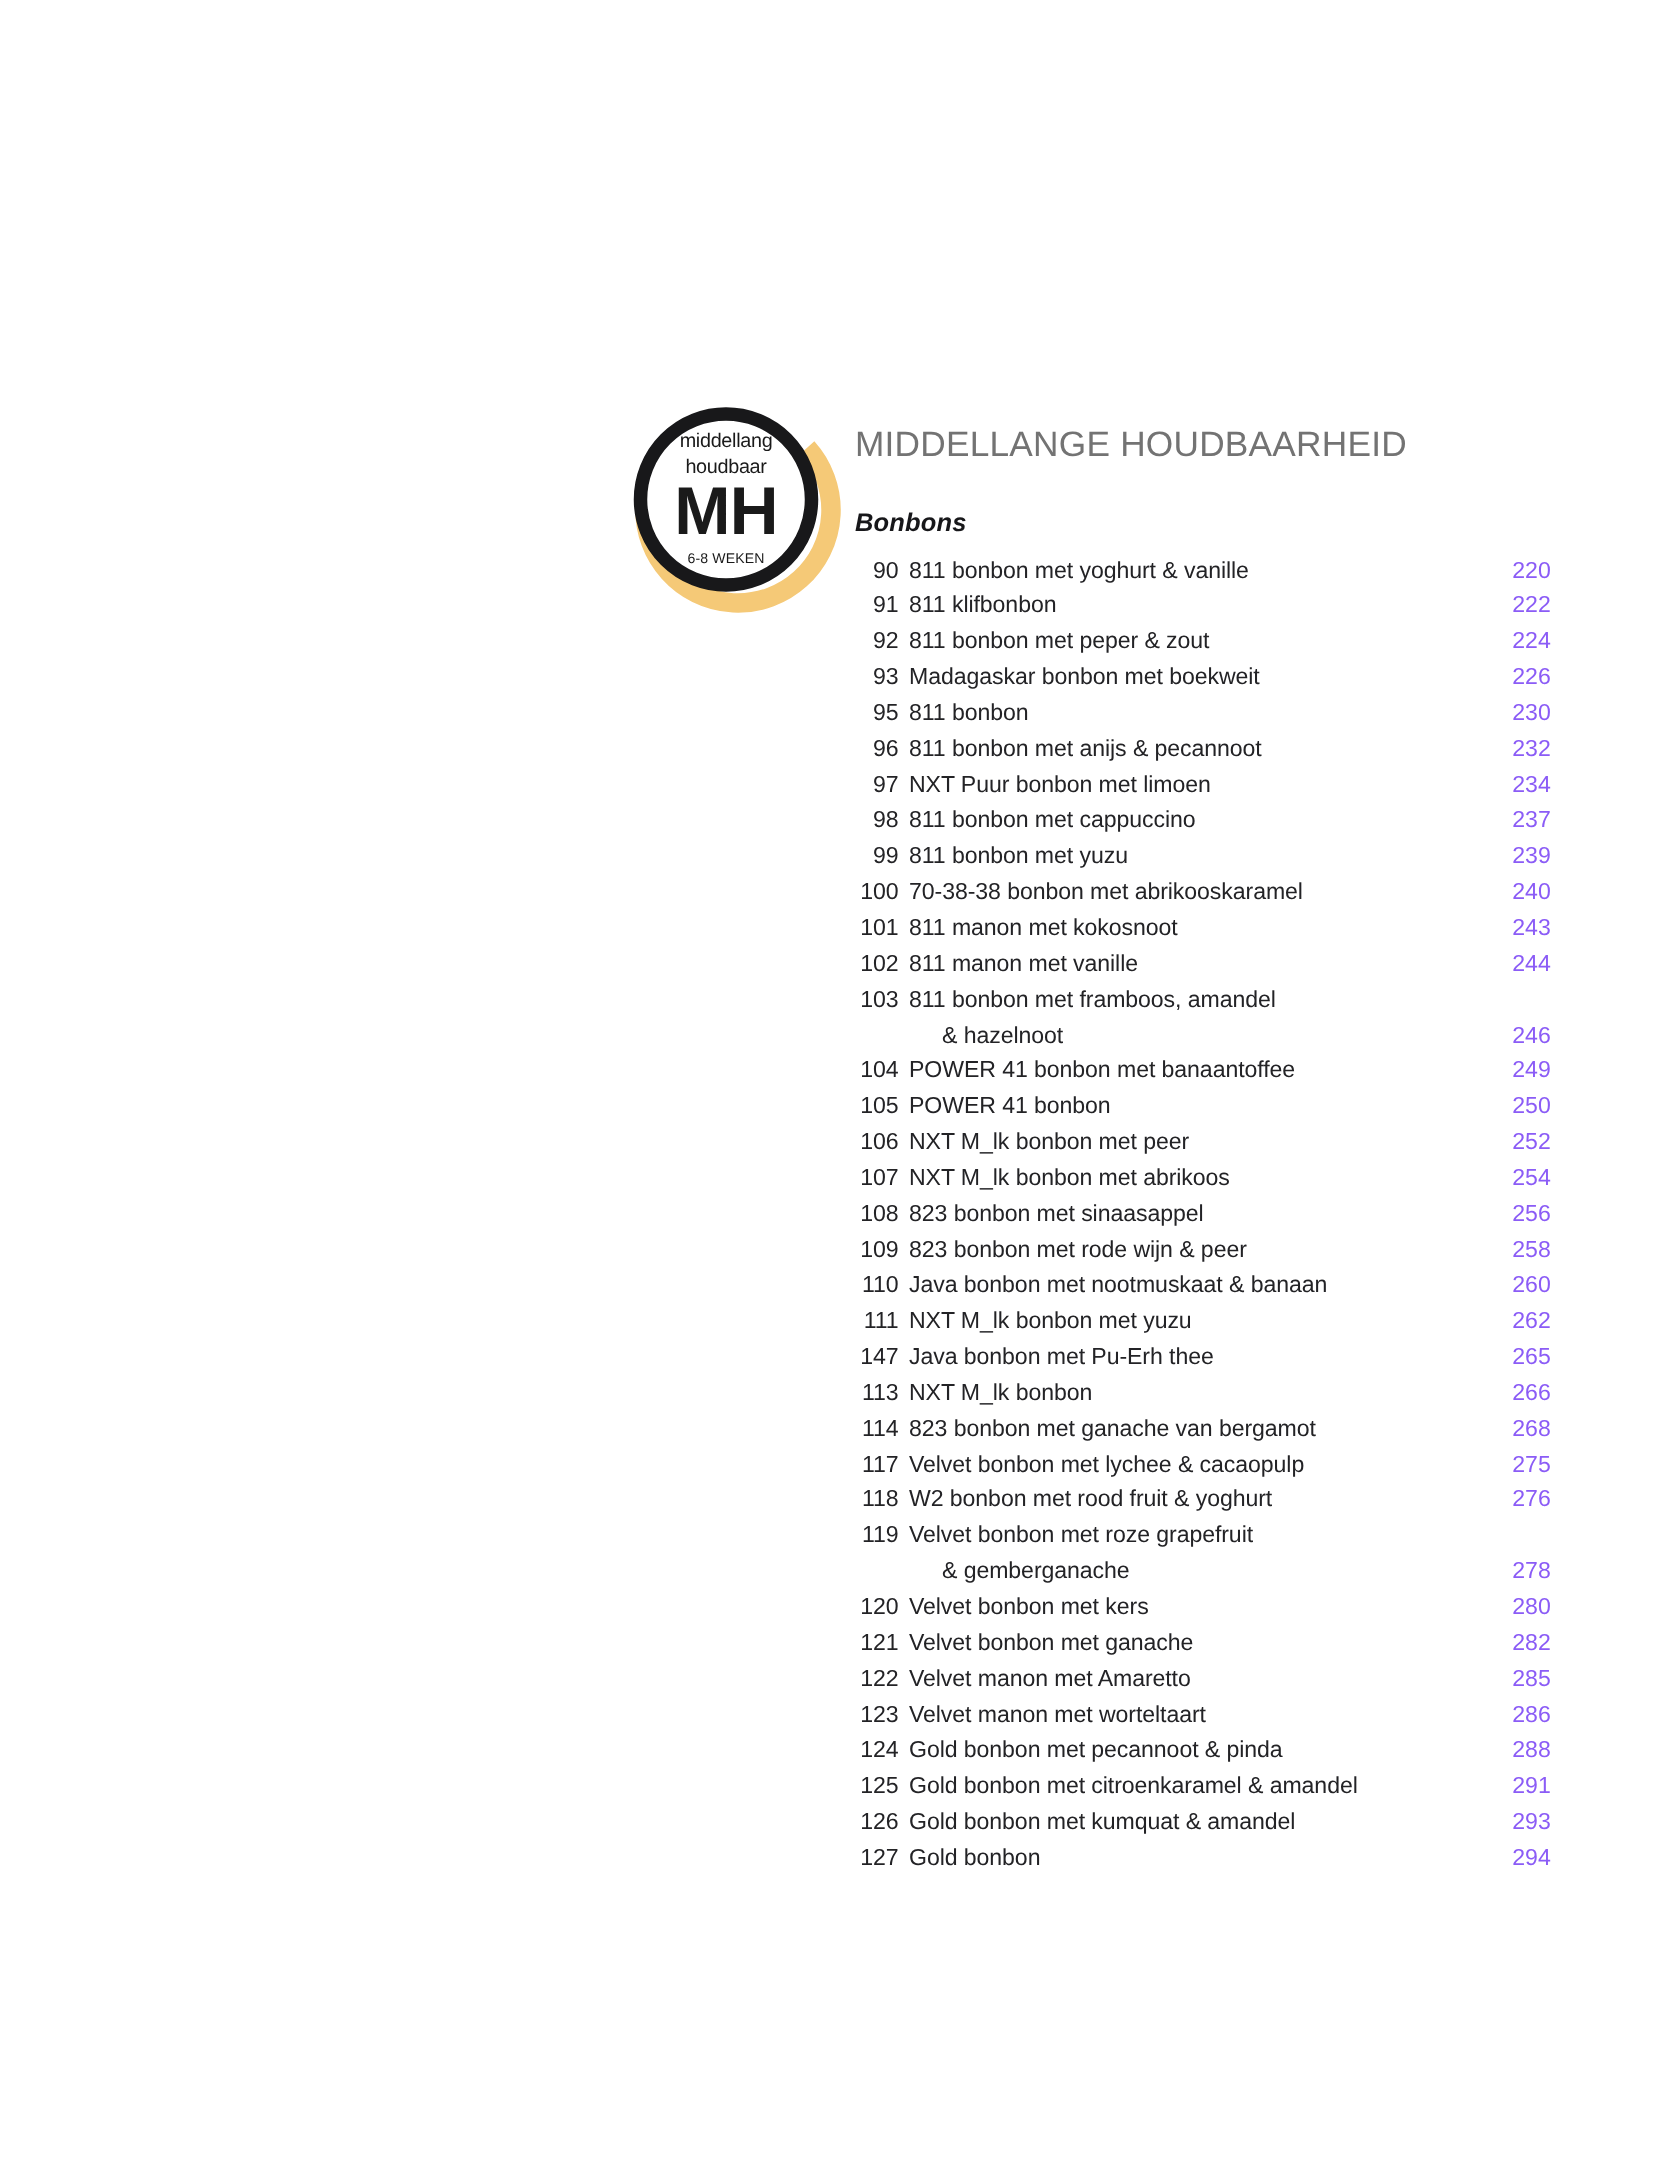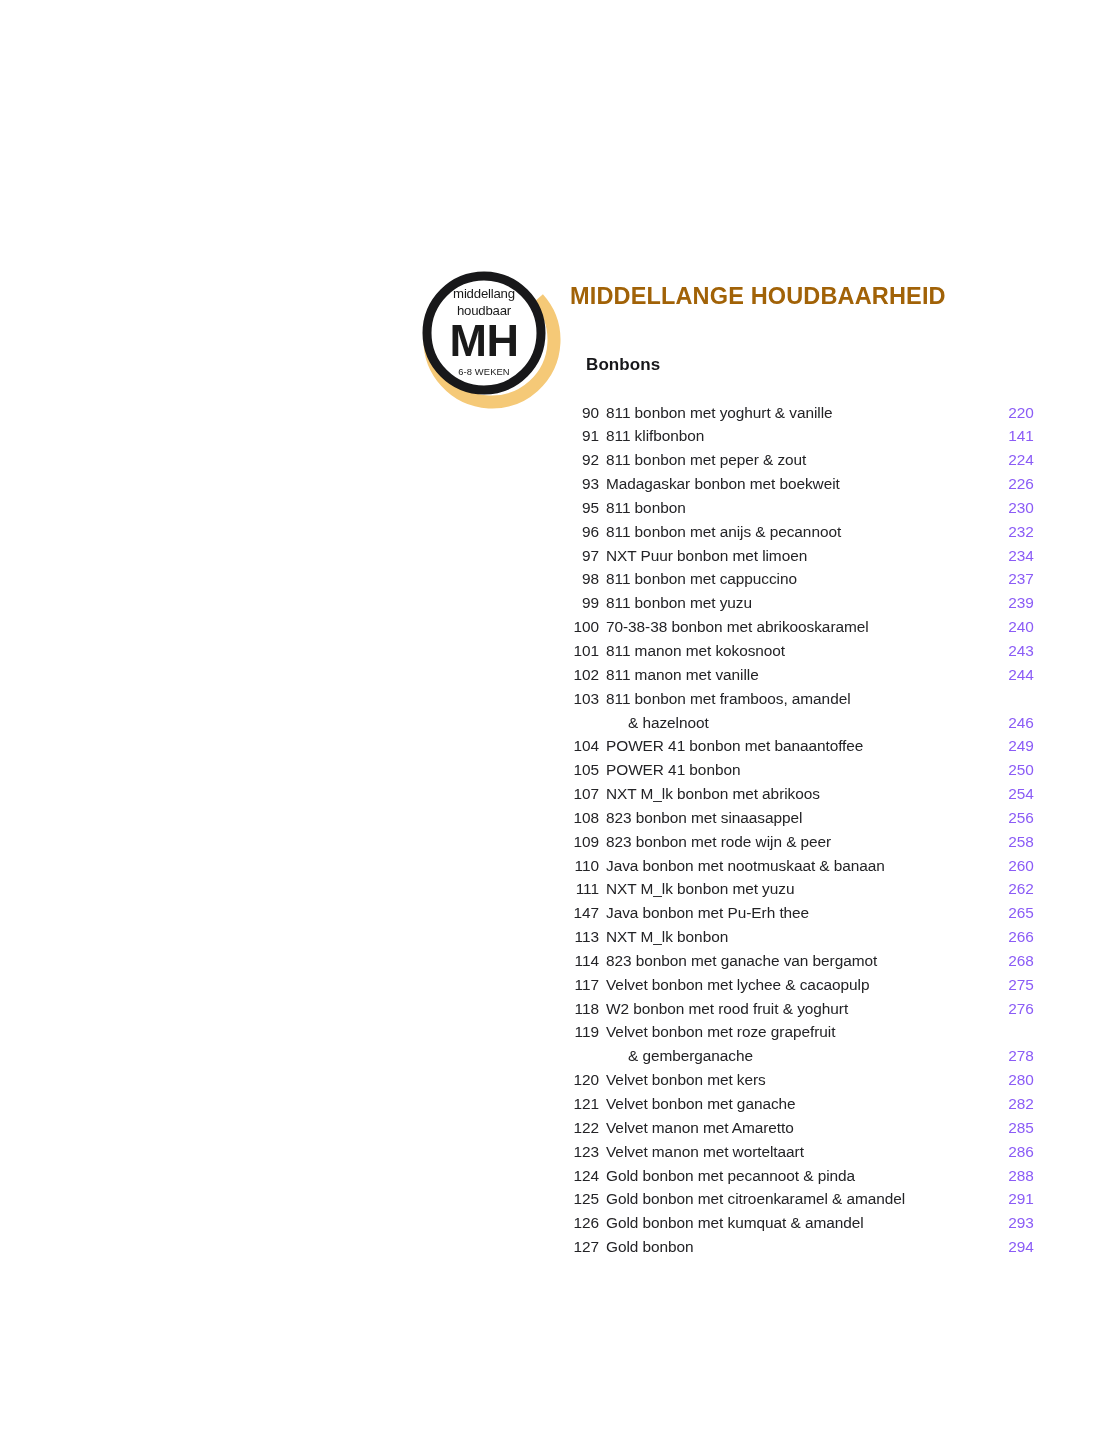--- a/index.html
+++ b/index.html
@@ -57,35 +57,36 @@
   
   #content {
     position: absolute;
     left: 570px;
     top: 284px;
     width: 470px;
   }
 
   #section-title {
     font-size: 23.5px;
-    font-weight: 700;
+    font-weight: 400;
     letter-spacing: 0.15px;
-    color: #a16207;
+    color: #737373;
     margin: 0;
     line-height: 1.1;
   }
 
   #subsection-title {
     font-size: 17px;
     font-weight: 700;
     color: #17171a;
-    margin: 16px;
+    margin: 0;
     padding-top: 30px;
     line-height: 1.1;
     letter-spacing: 0.1px;
+    font-style: italic;
   }
 
   
   #toc {
     margin: 0;
     padding: 0;
     list-style: none;
     padding-top: 10px;
   }
   .toc-row {
@@ -154,21 +155,21 @@
 
     <ul id="toc">
         <li class="toc-row">
           <span class="toc-num">90</span>
           <span class="toc-label">811 bonbon met yoghurt &amp; vanille</span>
           <span class="toc-page">220</span>
         </li>
         <li class="toc-row">
           <span class="toc-num">91</span>
           <span class="toc-label">811 klifbonbon</span>
-          <span class="toc-page">141</span>
+          <span class="toc-page">222</span>
         </li>
         <li class="toc-row">
           <span class="toc-num">92</span>
           <span class="toc-label">811 bonbon met peper &amp; zout</span>
           <span class="toc-page">224</span>
         </li>
         <li class="toc-row">
           <span class="toc-num">93</span>
           <span class="toc-label">Madagaskar bonbon met boekweit</span>
           <span class="toc-page">226</span>
@@ -227,20 +228,25 @@
           <span class="toc-num">104</span>
           <span class="toc-label">POWER 41 bonbon met banaantoffee</span>
           <span class="toc-page">249</span>
         </li>
         <li class="toc-row">
           <span class="toc-num">105</span>
           <span class="toc-label">POWER 41 bonbon</span>
           <span class="toc-page">250</span>
         </li>
         <li class="toc-row">
+          <span class="toc-num">106</span>
+          <span class="toc-label">NXT M_lk bonbon met peer</span>
+          <span class="toc-page">252</span>
+        </li>
+        <li class="toc-row">
           <span class="toc-num">107</span>
           <span class="toc-label">NXT M_lk bonbon met abrikoos</span>
           <span class="toc-page">254</span>
         </li>
         <li class="toc-row">
           <span class="toc-num">108</span>
           <span class="toc-label">823 bonbon met sinaasappel</span>
           <span class="toc-page">256</span>
         </li>
         <li class="toc-row">

